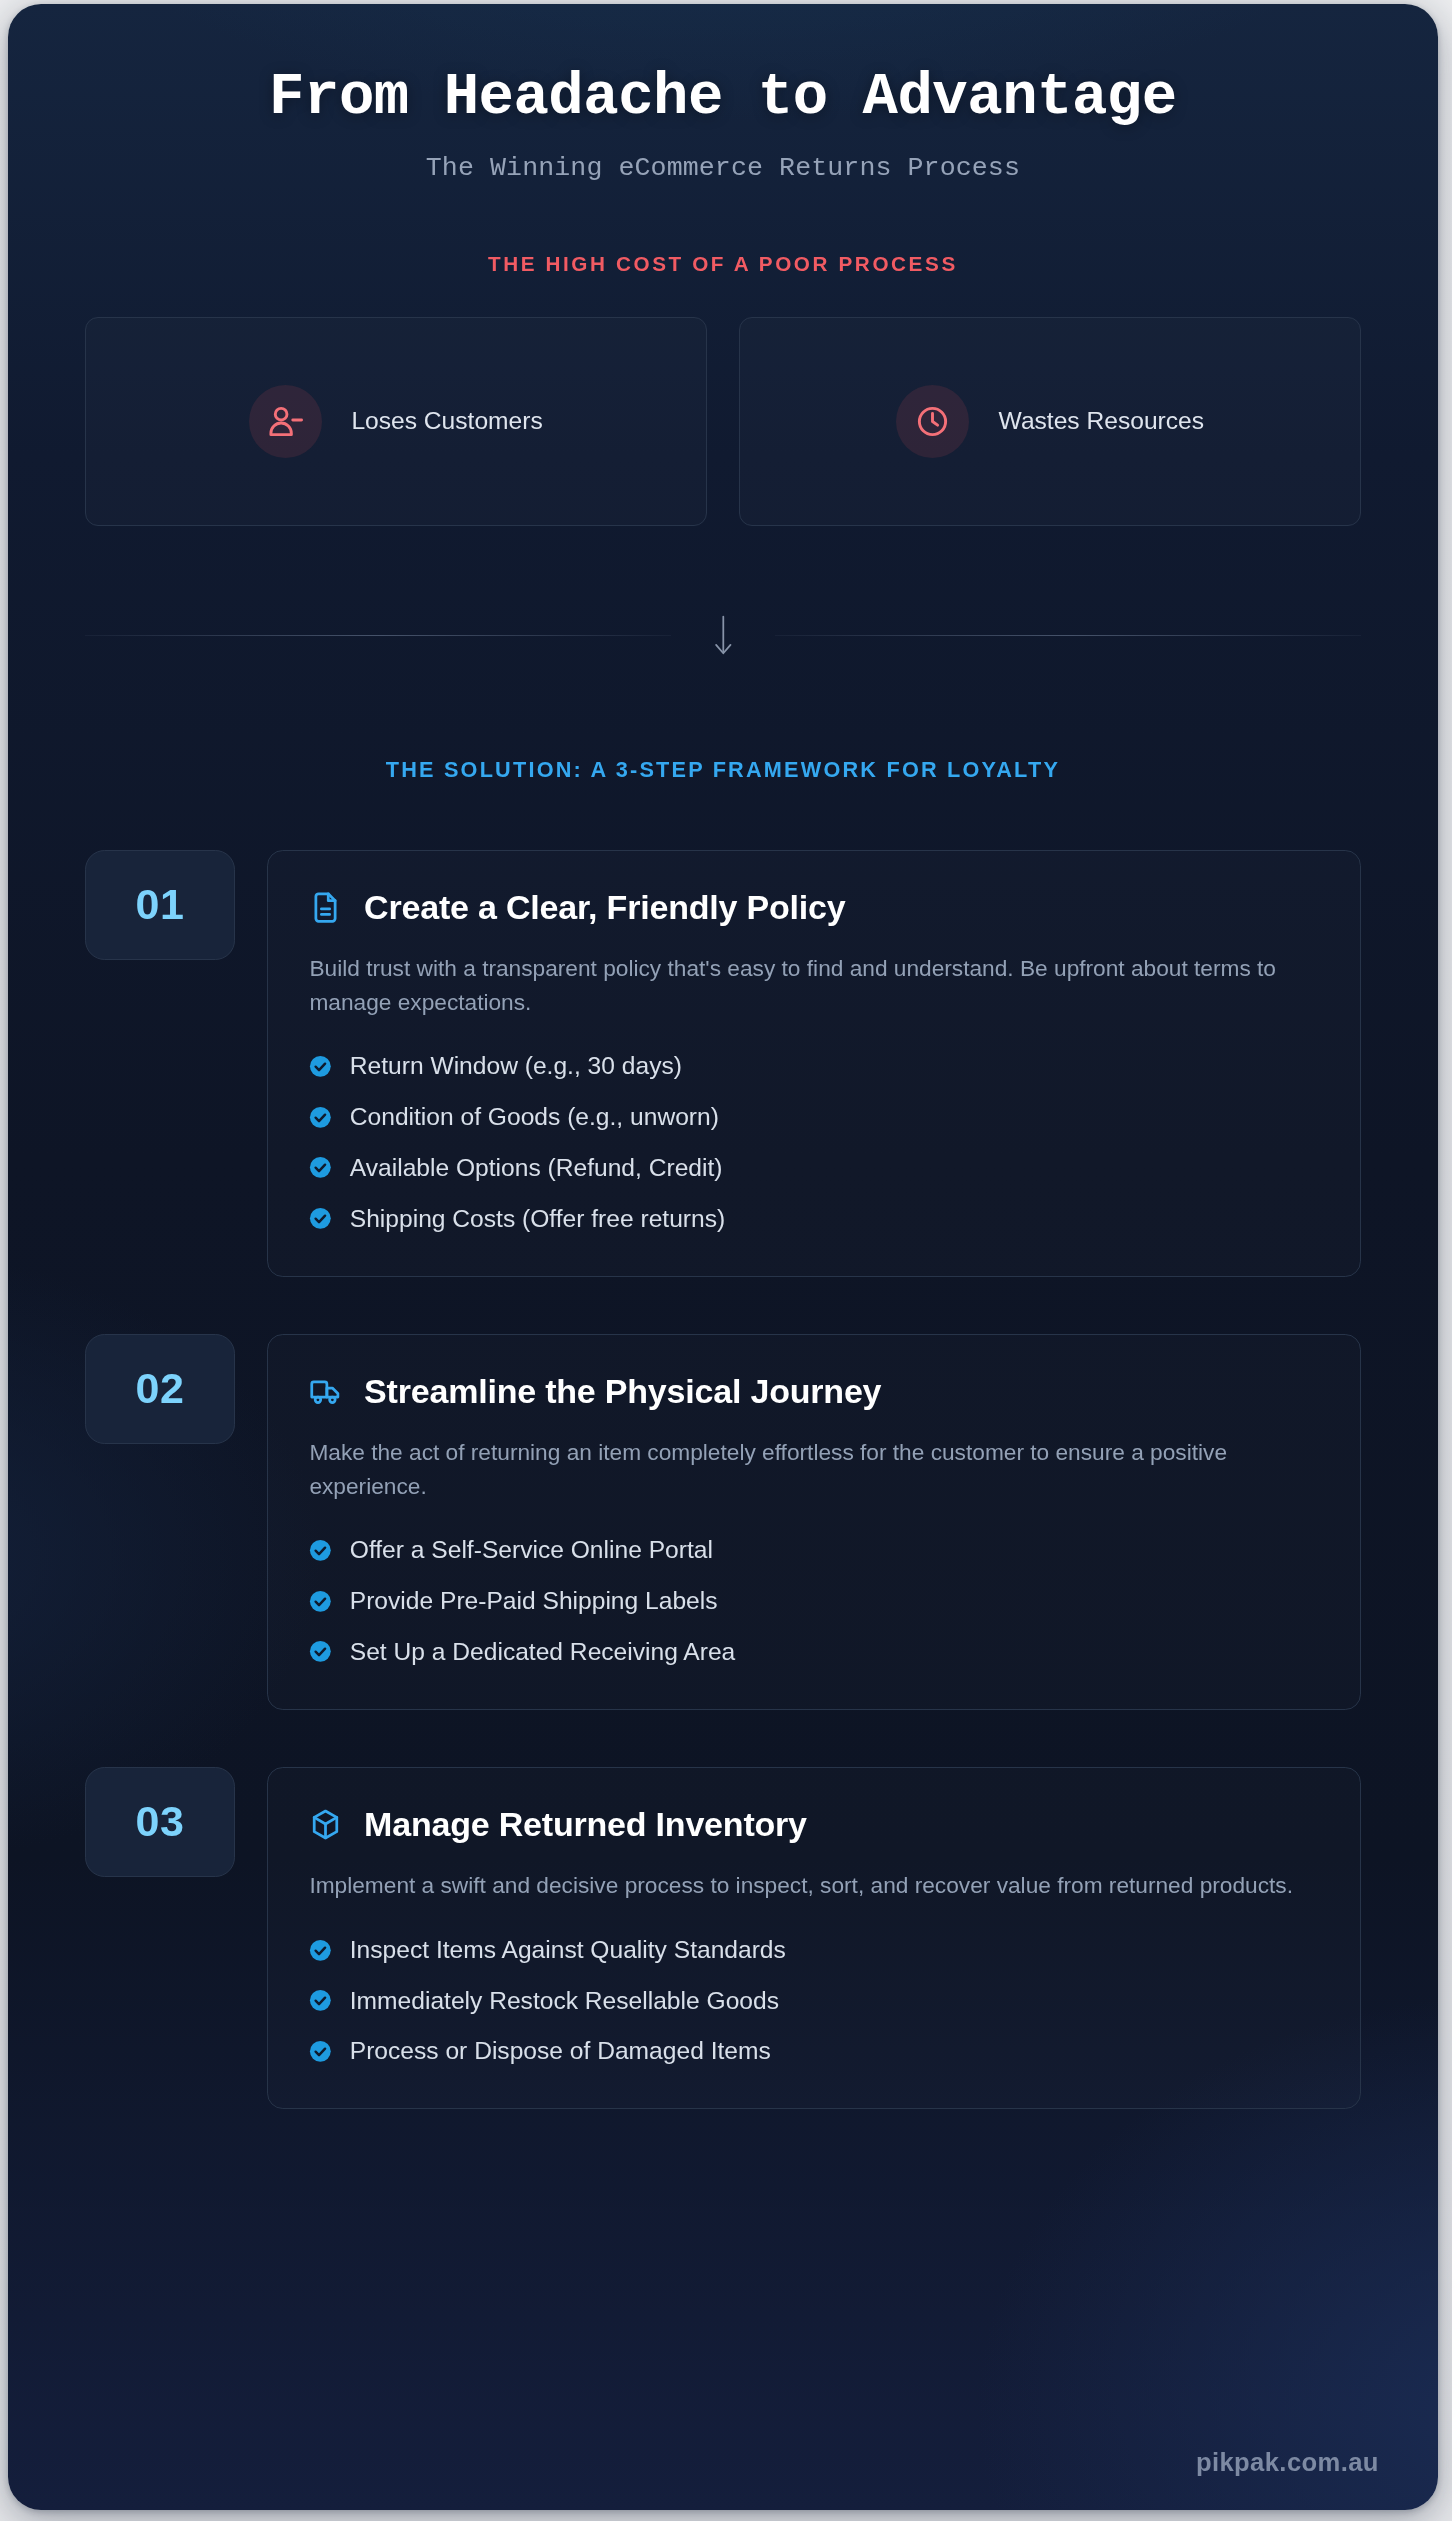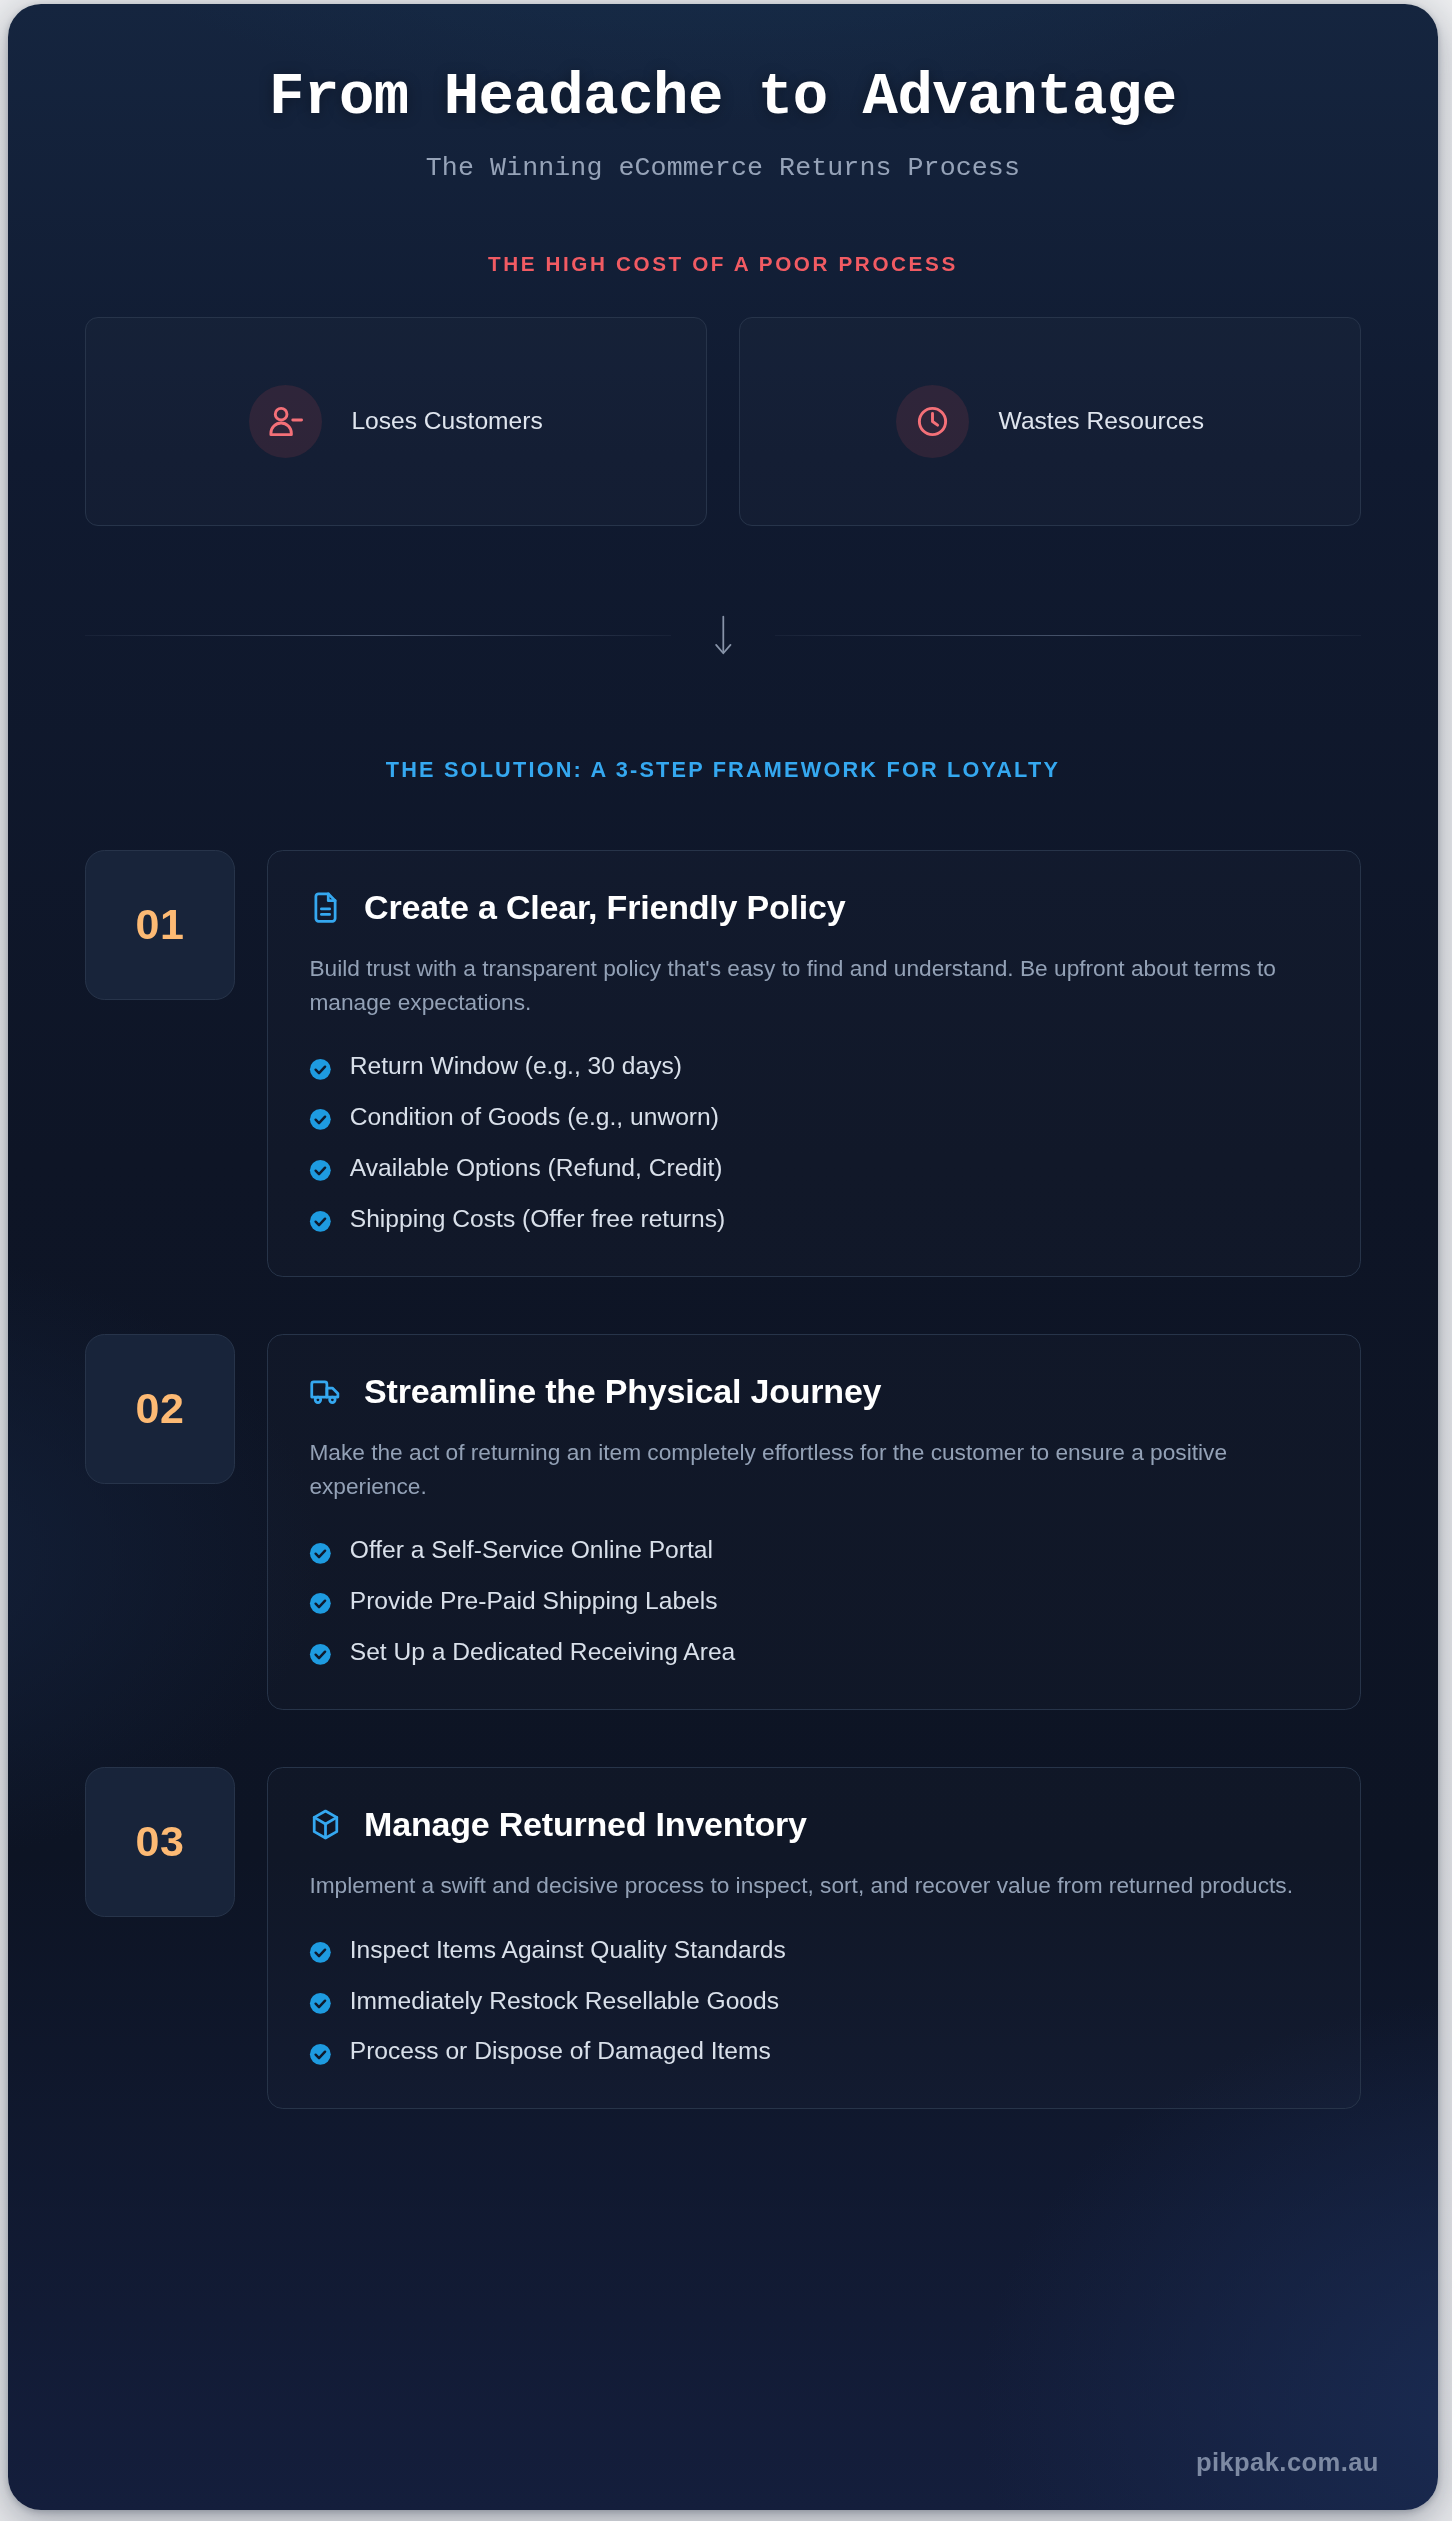--- a/index.html
+++ b/index.html
@@ -137,30 +137,30 @@
     display: flex;
     align-items: flex-start;
     gap: 32.5px;
     margin-bottom: 57px;
   }
   .step-row:last-child { margin-bottom: 0; }
 
   .step-badge {
     flex: 0 0 150px;
     width: 150px;
-    height: 150px;
+    height: 110px;
     border-radius: 19.7px;
     border: 1px solid #27344a;
     background: #18243a;
     display: flex;
     align-items: center;
     justify-content: center;
     font-size: 43px;
     font-weight: 700;
-    color: #fdba74;
+    color: #7dd3fc;
     letter-spacing: 0.5px;
   }
 
   .step-card {
     flex: 1 1 auto;
     border: 1px solid #273449;
     border-radius: 15.8px;
     background: rgba(255,255,255,.016);
     padding: 37px 41px 43px;
   }
@@ -185,21 +185,21 @@
     font-size: 22.7px;
     line-height: 1.48;
     color: #93a1b6;
     max-width: 995px;
   }
 
   .step-list { margin-top: 33px; list-style: none; }
 
   .step-list li {
     display: flex;
-    align-items: flex-end;
+    align-items: center;
     gap: 17.7px;
     margin-bottom: 22.7px;
     font-size: 24.6px;
     color: #d9e0ea;
   }
   .step-list li:last-child { margin-bottom: 0; }
 
   .check-icon { flex: 0 0 auto; display: flex; }
   .check-icon svg { width: 22.7px; height: 22.7px; display: block; }
 

